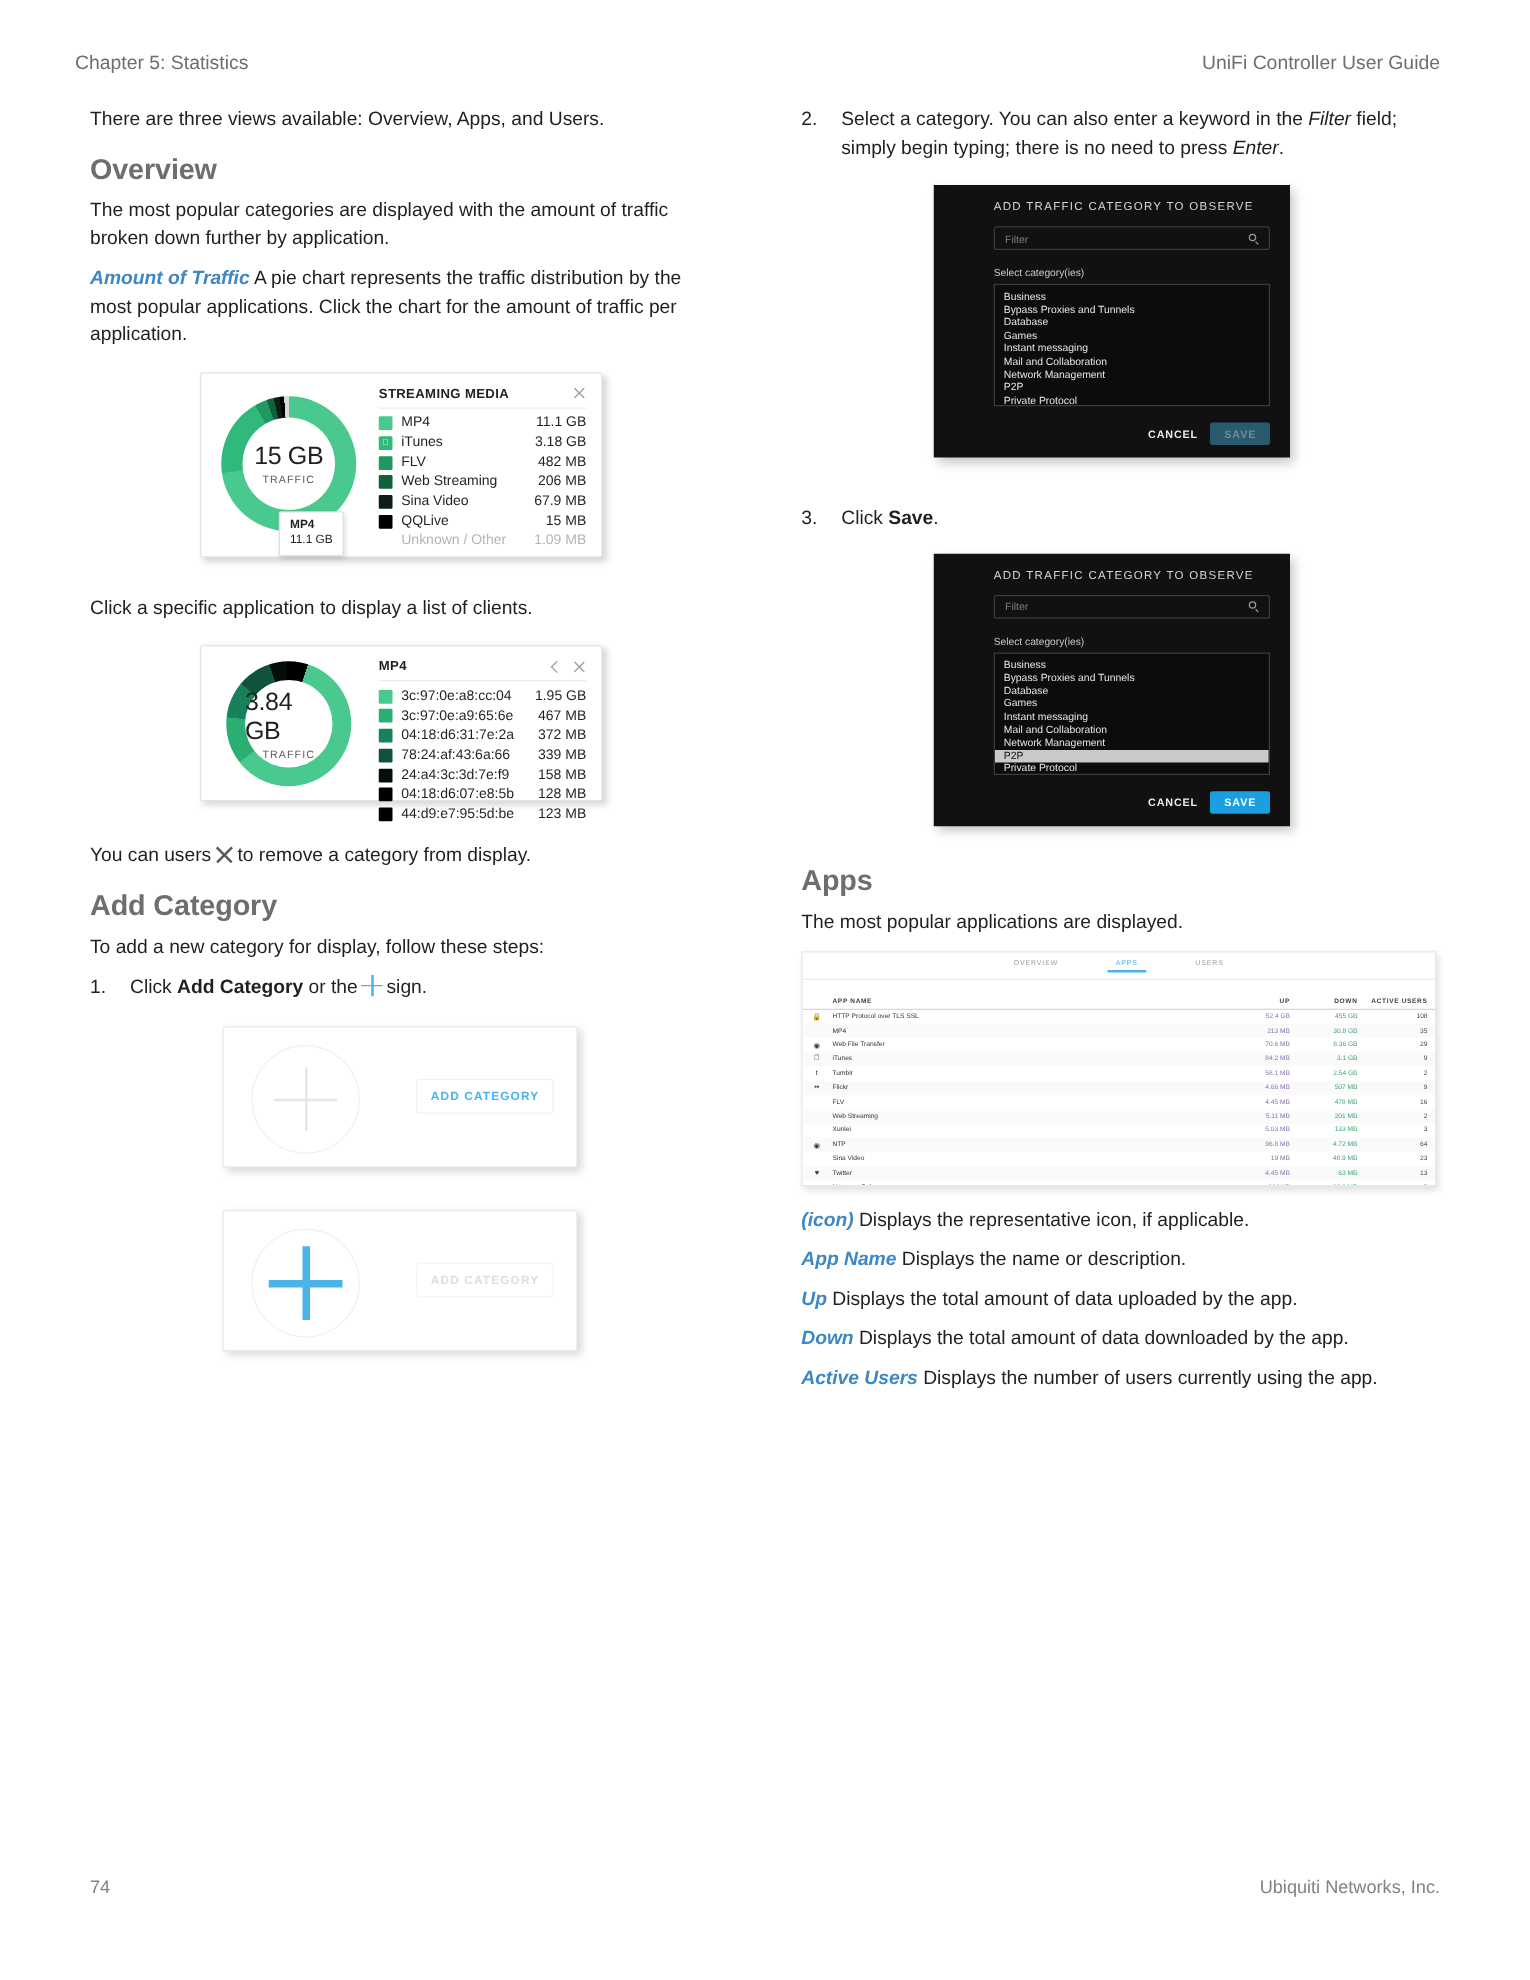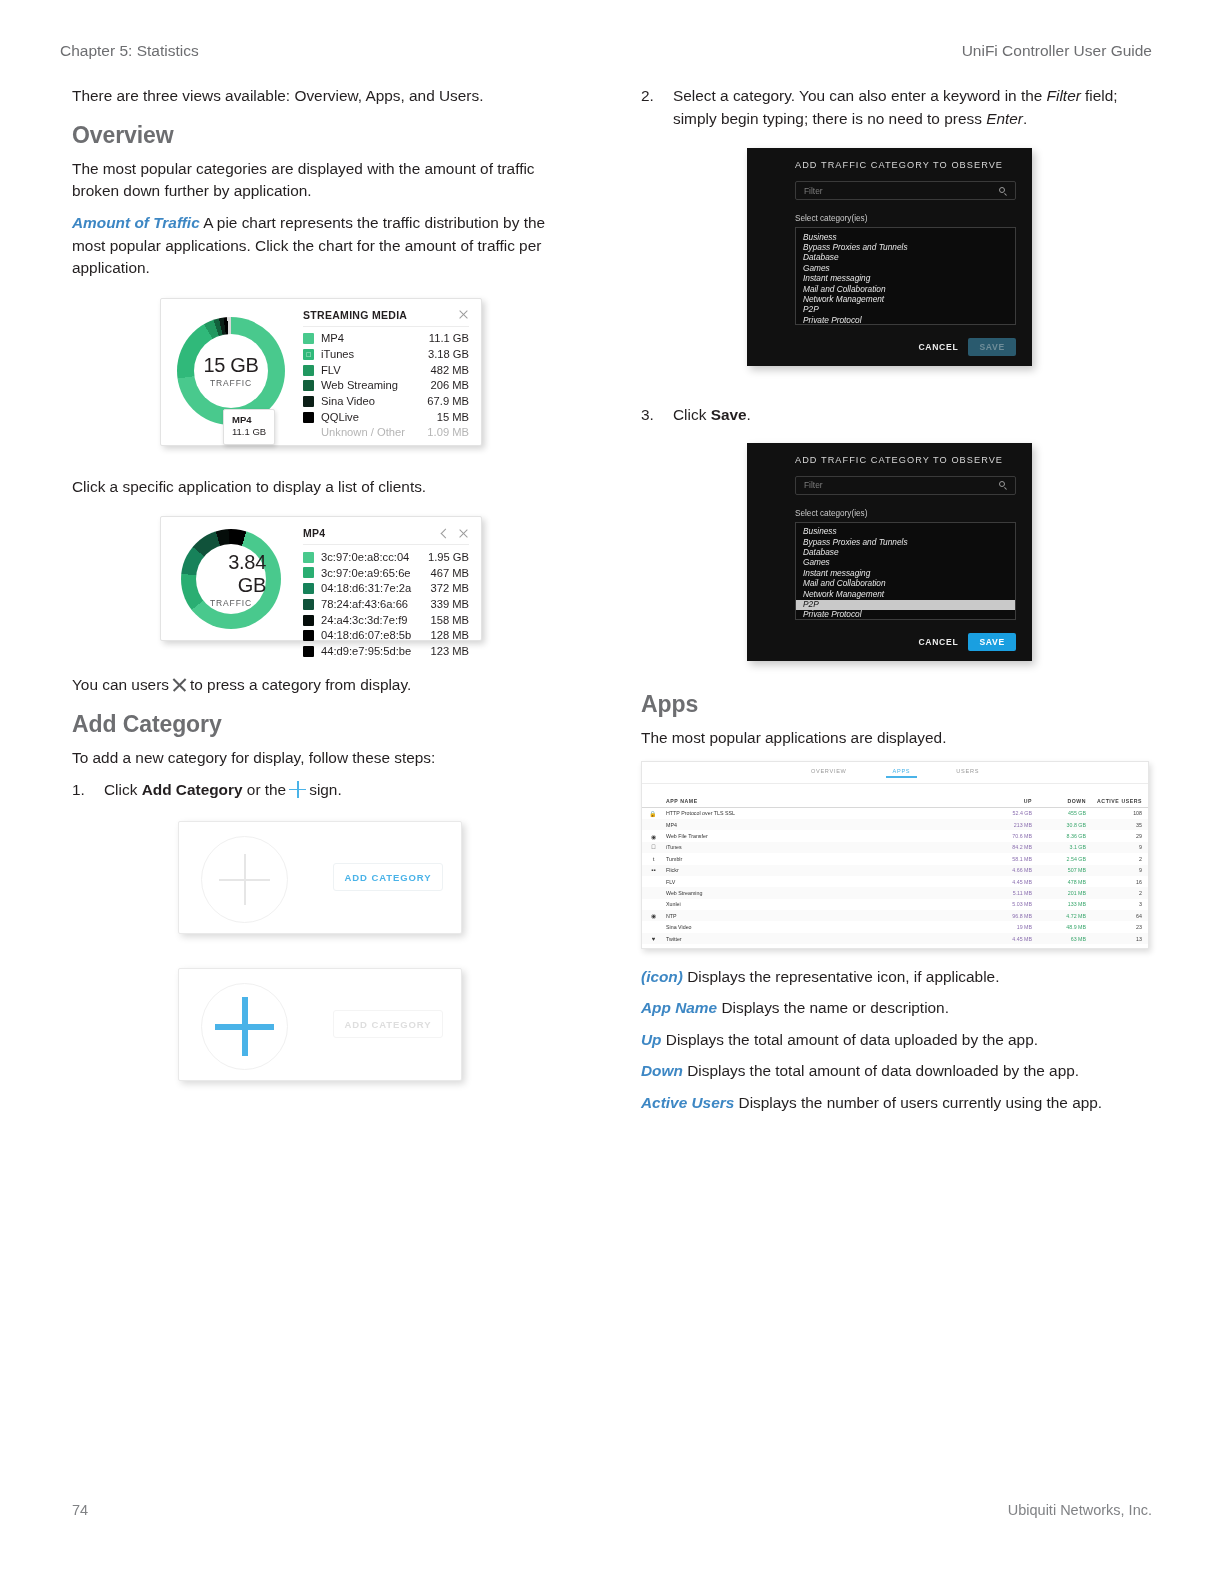--- a/index.html
+++ b/index.html
@@ -113,21 +113,21 @@
   }
   .dlg-filter span { color:#7d7d7d; font-size:8.4px; }
   .srch { position:absolute; right:8px; top:50%; transform:translateY(-50%); width:8px; height:8px; }
   .srch .ring { position:absolute; left:0; top:0; width:6px; height:6px; border:1px solid #9a9a9a; border-radius:50%; }
   .srch .hnd { position:absolute; right:0; bottom:0; width:3.2px; height:1px; background:#9a9a9a; transform:rotate(45deg); }
   .dlg-sub { color:#c9c9c9; font-size:8.2px; padding:14px 16px 4px 16px; }
   .dlg-list {
     margin:0 16px; border:1px solid #3c3c3c; background:#0c0c0c;
     padding:4px 0 0 0; overflow:hidden;
   }
-  .dlg-list .it { color:#e6e6e6; font-size:8.3px; line-height:1.16; padding:0.4px 7px; white-space:nowrap;font-style:italic; }
+  .dlg-list .it { color:#e6e6e6; font-size:8.3px; line-height:1.16; padding:0.4px 7px; white-space:nowrap; }
   .dlg-list .it.sel { background:#c9c9c9; color:#111; }
   .dlg-foot { position:absolute; right:16px; bottom:10px; display:flex; align-items:center; gap:10px; }
   .btn-cancel { color:#ededed; font-size:8.6px; font-weight:bold; letter-spacing:0.7px; }
   .btn-save { color:#fff; font-size:8.6px; font-weight:bold; letter-spacing:0.7px; padding:4px 11px; border-radius:2px; }
 
   
   .apps-shot {
     background:#ffffff; border:1px solid #e6e6e6; box-shadow:2px 3px 6px rgba(0,0,0,0.14);
     position:relative; overflow:hidden;
   }
@@ -248,21 +248,21 @@
       <div class="card" style="width:322px;height:125px;">
         <div class="donut-wrap" style="width:140px;">
           <div class="donut" style="position:absolute;left:20px;top:12px;width:100px;height:100px;border-radius:50%;
                background:conic-gradient(from 18deg,
                  #49c98d 0deg 214deg,
                  #2aae72 214deg 258deg,
                  #17825a 258deg 292deg,
                  #10523a 292deg 324deg,
                  #050d0a 324deg 339deg,
                  #000000 339deg 360deg);">
-            <div class="hole" style="width:70px;height:70px;text-align:right;">
+            <div class="hole" style="width:70px;height:70px;">
               <div class="val">3.84 GB</div>
               <div class="lbl">TRAFFIC</div>
             </div>
           </div>
         </div>
         <div class="legend">
           <div class="lg-head">
             <div class="lg-title">MP4</div>
             <div class="lg-ic lt"></div>
             <div class="lg-ic x"></div>
@@ -300,21 +300,21 @@
           <div class="lg-row">
             <span class="sw" style="background:#000000"></span>
             <span class="lg-name">44:d9:e7:95:5d:be</span>
             <span class="lg-val">123 MB</span>
           </div>
         </div>
       </div>
     </div>
 
     <p style="margin-top:33px;">
-      <span>You can users</span><span class="xglyph"></span><span>to press a category from display.</span>
+      <span>You can users</span><span class="xglyph"></span><span>to remove a category from display.</span>
     </p>
 
     <h2 class="sec">Add Category</h2>
 
     <p>To add a new category for display, follow these steps:</p>
 
     <ol class="steps">
       <li>
         <span class="num">1.</span>
         <span>Click</span>

